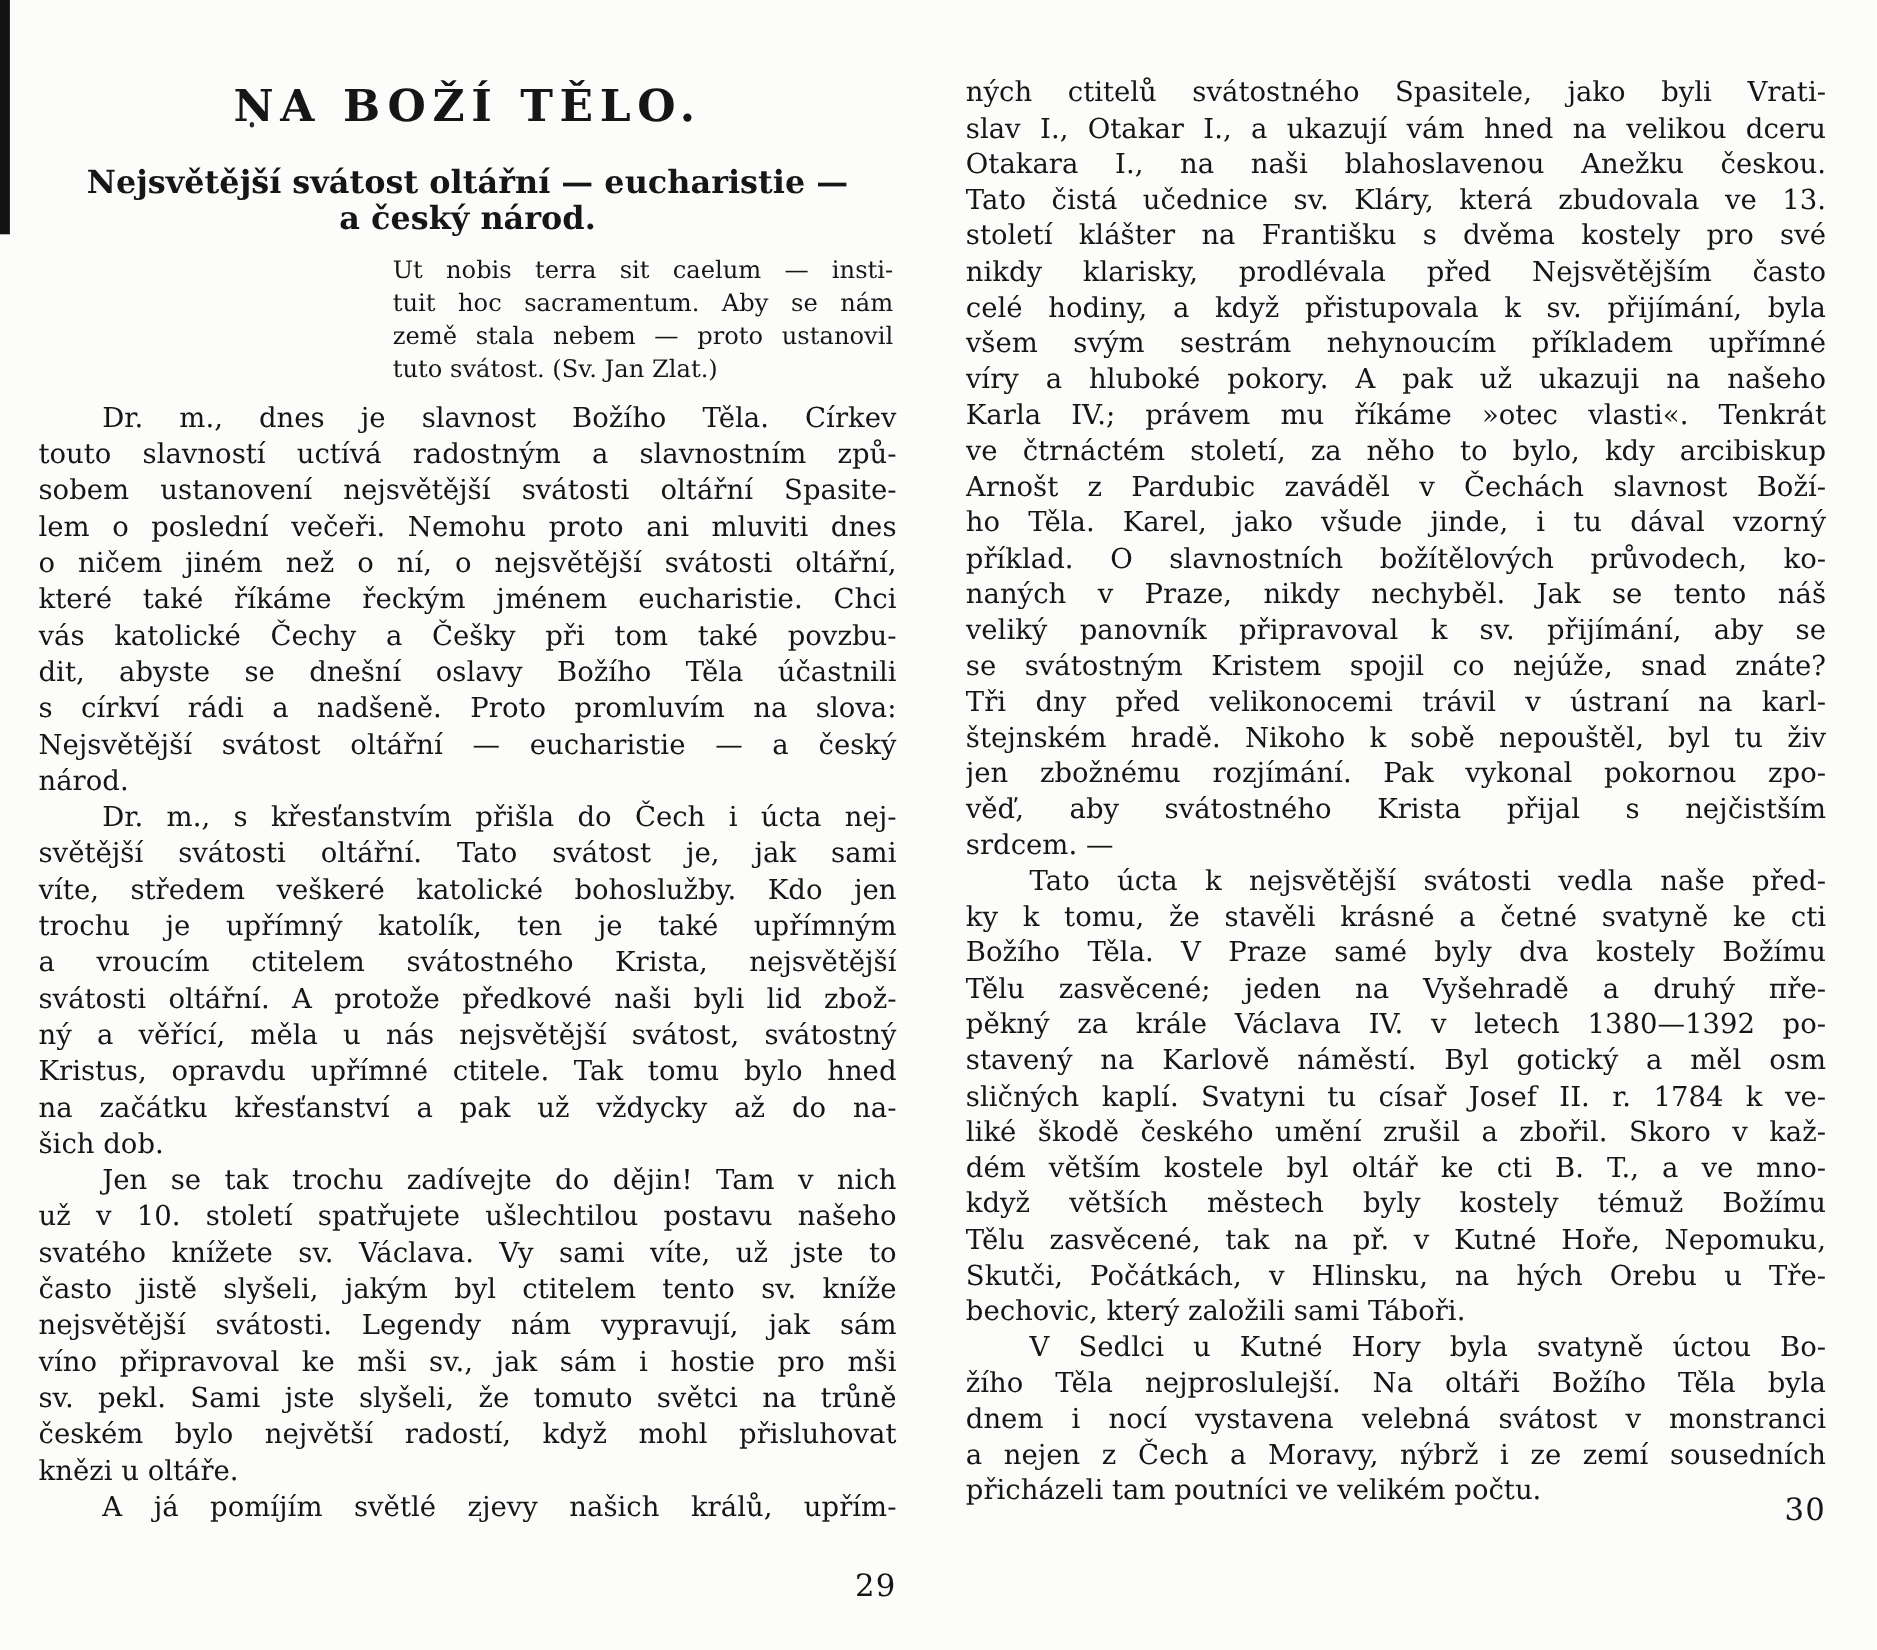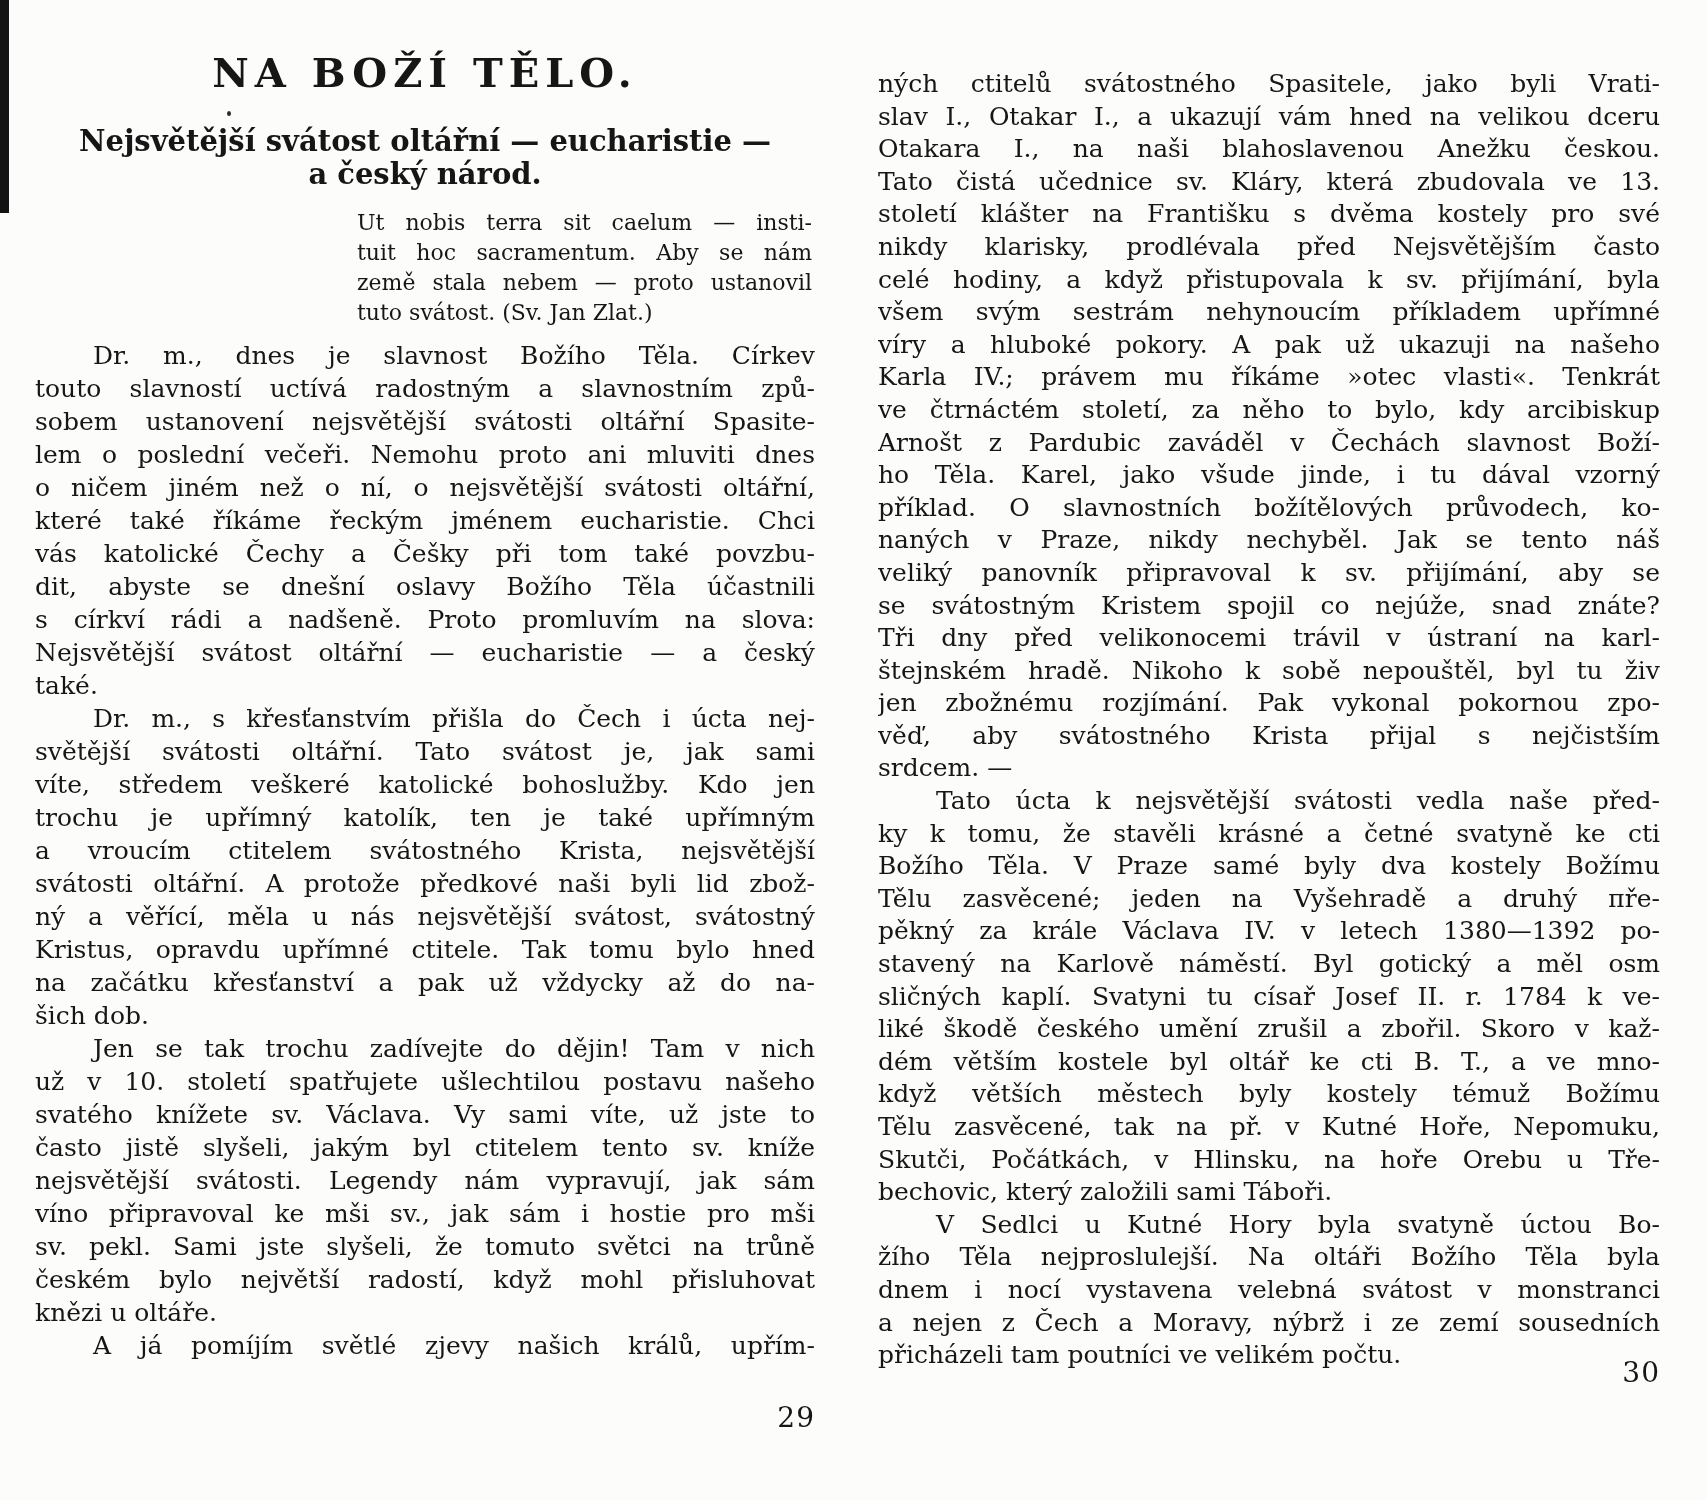--- a/index.html
+++ b/index.html
@@ -27,21 +27,21 @@
     position: absolute;
     left: 227px; top: 111px;
     width: 4px; height: 5px;
     border-radius: 50%;
     background: #2a2a2a;
   }
   .page {
     position: absolute;
     top: 0;
   }
-  .page-left  { left: 35px;  width: 780px; }
+  .page-left  { left: 35px;  width: 780px; margin-top: 24px; }
   .page-right { left: 878px; width: 782px; }
 
   .title {
     margin: 45px 0 0 0;
     font-size: 40px;
     font-weight: bold;
     letter-spacing: 6px;
     text-align: center;
     line-height: 56px;
     white-space: nowrap;
@@ -113,21 +113,21 @@
           <div class="line indent">Dr. m., dnes je slavnost Božího Těla. Církev</div>
           <div class="line">touto slavností uctívá radostným a slavnostním způ-</div>
           <div class="line">sobem ustanovení nejsvětější svátosti oltářní Spasite-</div>
           <div class="line">lem o poslední večeři. Nemohu proto ani mluviti dnes</div>
           <div class="line">o ničem jiném než o ní, o nejsvětější svátosti oltářní,</div>
           <div class="line">které také říkáme řeckým jménem eucharistie. Chci</div>
           <div class="line">vás katolické Čechy a Češky při tom také povzbu-</div>
           <div class="line">dit, abyste se dnešní oslavy Božího Těla účastnili</div>
           <div class="line">s církví rádi a nadšeně. Proto promluvím na slova:</div>
           <div class="line">Nejsvětější svátost oltářní — eucharistie — a český</div>
-          <div class="line lastline">také.</div>
+          <div class="line lastline">národ.</div>
         </div>
         <div class="paragraph">
           <div class="line indent">Dr. m., s křesťanstvím přišla do Čech i úcta nej-</div>
           <div class="line">světější svátosti oltářní. Tato svátost je, jak sami</div>
           <div class="line">víte, středem veškeré katolické bohoslužby. Kdo jen</div>
           <div class="line">trochu je upřímný katolík, ten je také upřímným</div>
           <div class="line">a vroucím ctitelem svátostného Krista, nejsvětější</div>
           <div class="line">svátosti oltářní. A protože předkové naši byli lid zbož-</div>
           <div class="line">ný a věřící, měla u nás nejsvětější svátost, svátostný</div>
           <div class="line">Kristus, opravdu upřímné ctitele. Tak tomu bylo hned</div>
@@ -185,21 +185,21 @@
           <div class="line">ky k tomu, že stavěli krásné a četné svatyně ke cti</div>
           <div class="line">Božího Těla. V Praze samé byly dva kostely Božímu</div>
           <div class="line">Tělu zasvěcené; jeden na Vyšehradě a druhý пře-</div>
           <div class="line">pěkný za krále Václava IV. v letech 1380—1392 po-</div>
           <div class="line">stavený na Karlově náměstí. Byl gotický a měl osm</div>
           <div class="line">sličných kaplí. Svatyni tu císař Josef II. r. 1784 k ve-</div>
           <div class="line">liké škodě českého umění zrušil a zbořil. Skoro v kaž-</div>
           <div class="line">dém větším kostele byl oltář ke cti B. T., a ve mno-</div>
           <div class="line">když větších městech byly kostely témuž Božímu</div>
           <div class="line">Tělu zasvěcené, tak na př. v Kutné Hoře, Nepomuku,</div>
-          <div class="line">Skutči, Počátkách, v Hlinsku, na hoře Orebu u Tře-</div>
+          <div class="line">Skutči, Počátkách, v Hlinsku, na hých Orebu u Tře-</div>
           <div class="line lastline">bechovic, který založili sami Táboři.</div>
         </div>
         <div class="paragraph">
           <div class="line indent">V Sedlci u Kutné Hory byla svatyně úctou Bo-</div>
           <div class="line">žího Těla nejproslulejší. Na oltáři Božího Těla byla</div>
           <div class="line">dnem i nocí vystavena velebná svátost v monstranci</div>
           <div class="line">a nejen z Čech a Moravy, nýbrž i ze zemí sousedních</div>
           <div class="line lastline">přicházeli tam poutníci ve velikém počtu.</div>
         </div>
       </div>

